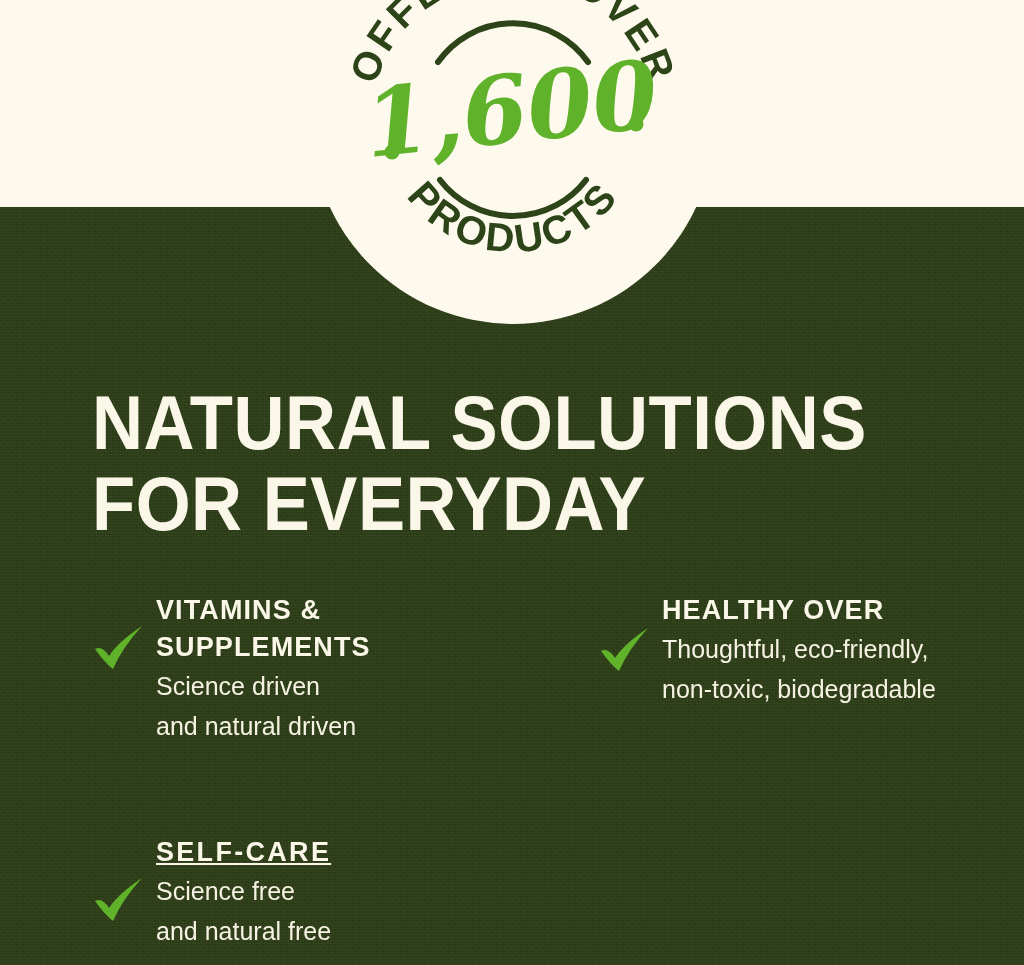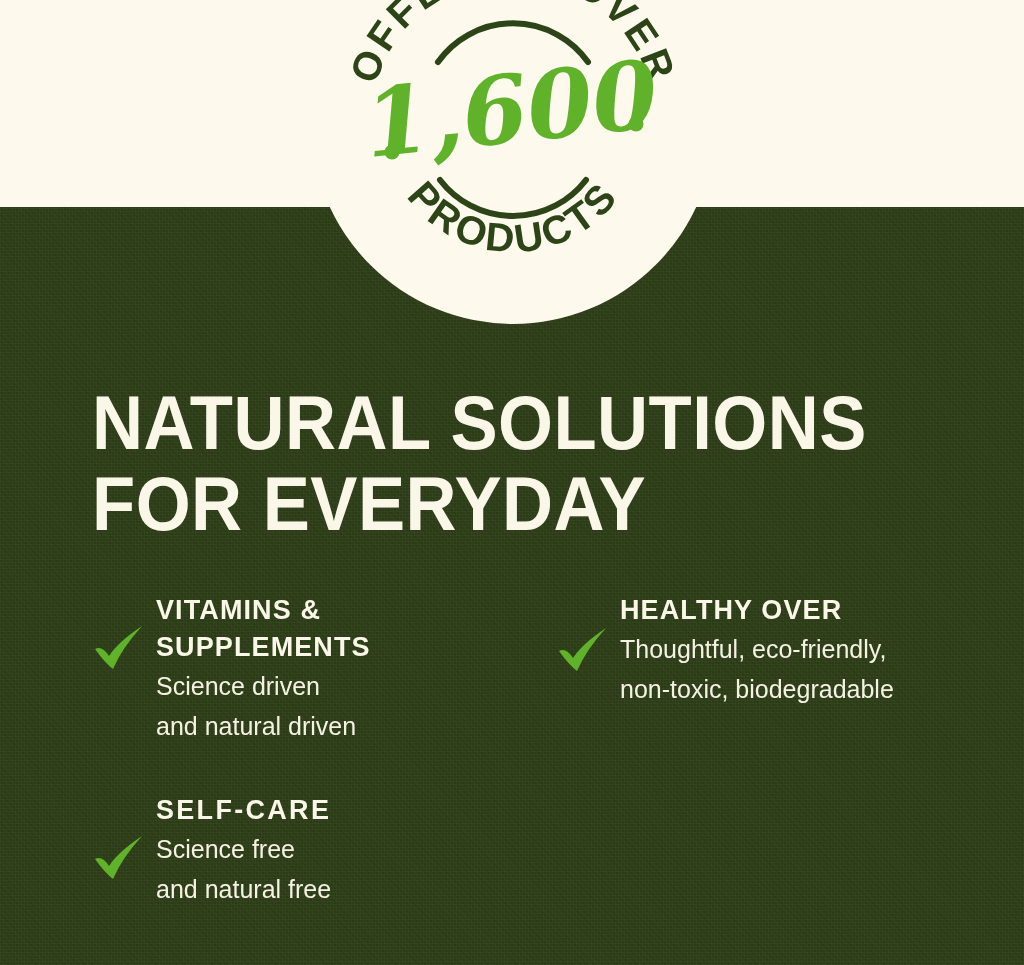--- a/index.html
+++ b/index.html
@@ -77,20 +77,21 @@
 
   
   .features {
     position: absolute;
     left: 88px;
     top: 592px;
     width: 900px;
     display: grid;
     grid-template-columns: 452px 448px;
     grid-template-rows: 200px auto;
+    gap: 42px;
   }
   .feature {
     position: relative;
     padding-left: 68px;
     box-sizing: border-box;
   }
   .feature.col-right { padding-left: 80px; }
 
   .check-mark {
     position: absolute;
@@ -105,21 +106,21 @@
 
   .feat-title {
     color: #fbf7e8;
     font-family: "Liberation Sans", sans-serif;
     font-weight: 700;
     font-size: 27px;
     line-height: 37px;
     letter-spacing: 1.1px;
     margin: 0;
   }
-  .feat-title.wide { letter-spacing: 2.3px; }
+  .feat-title.wide { letter-spacing: 2.3px; text-decoration: underline; }
   .feat-desc {
     color: #f6f2e3;
     font-family: "Liberation Sans", sans-serif;
     font-weight: 400;
     font-size: 25px;
     line-height: 40px;
     margin: 0;
   }
   .feat-desc .dl { display: block; white-space: nowrap; }
 </style>

